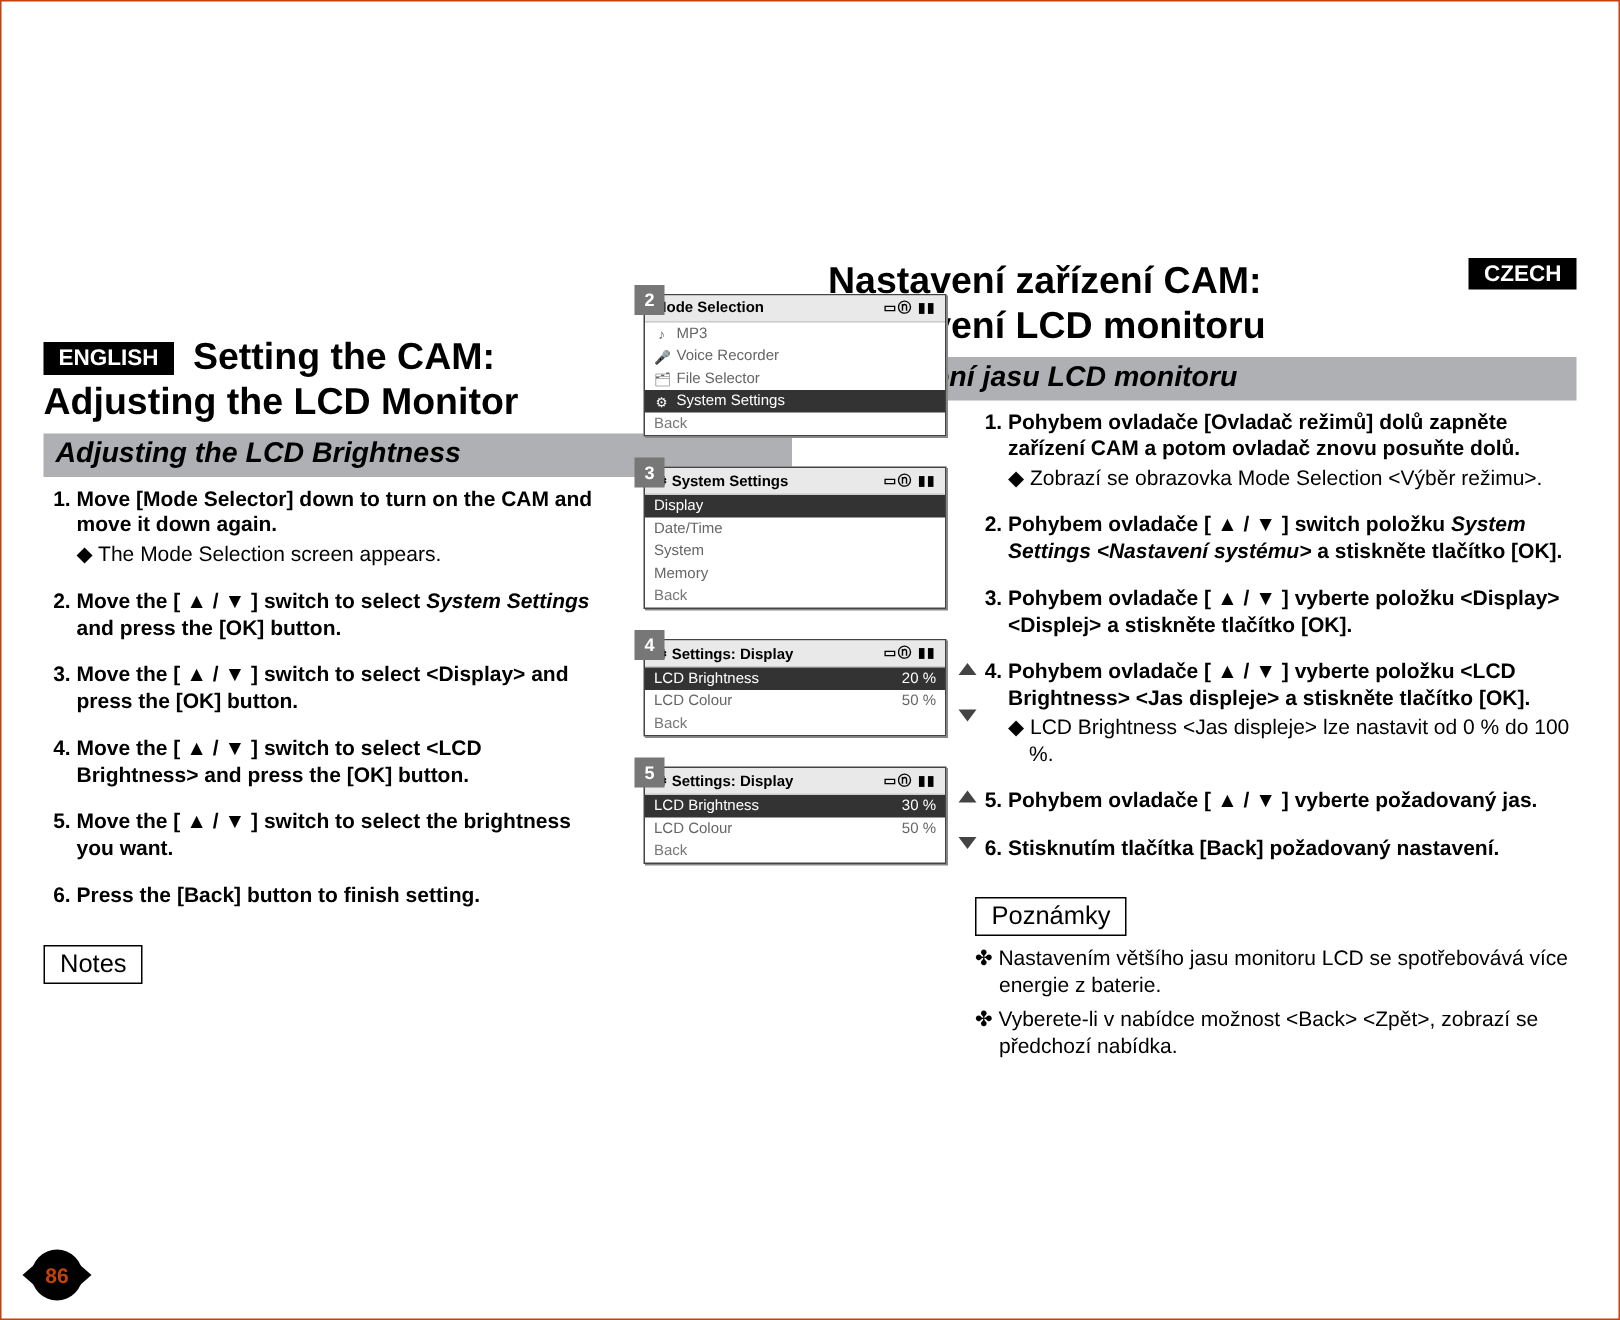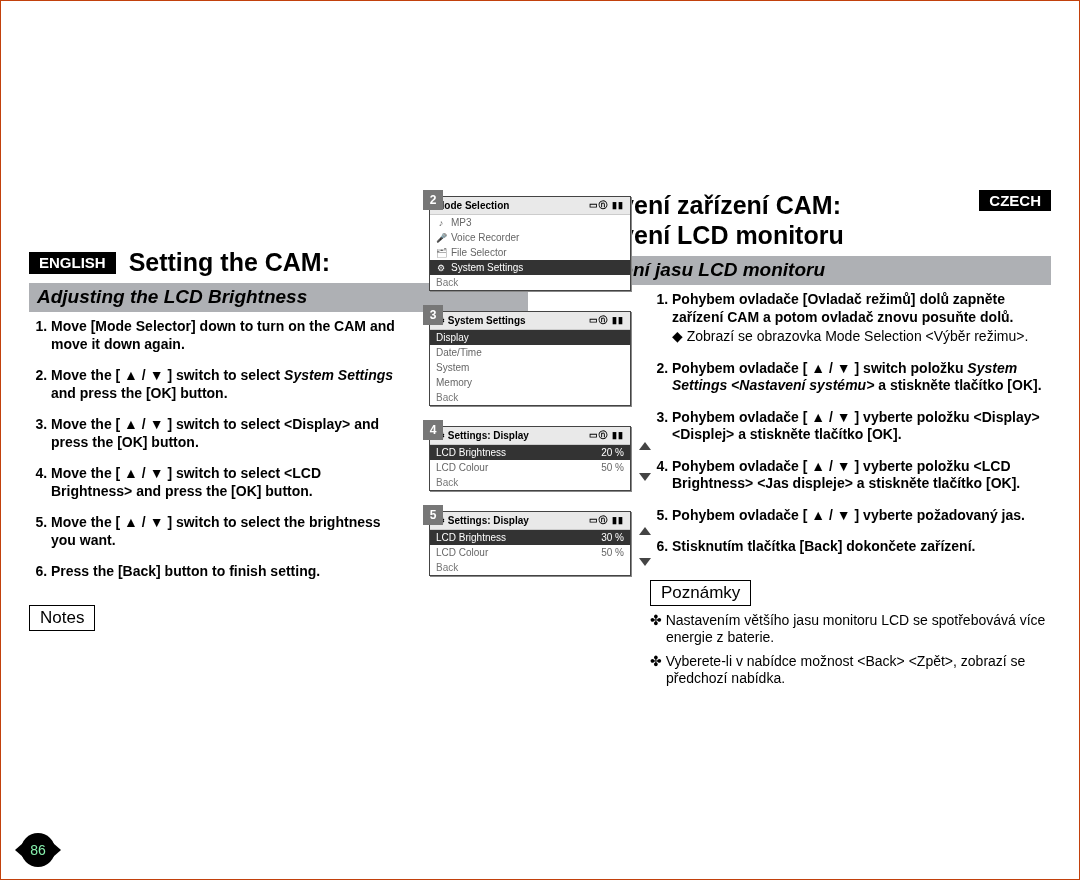--- a/index.html
+++ b/index.html
@@ -70,22 +70,22 @@
   ul.notes { list-style: none; padding: 0; margin: 0; font-size: 14px; line-height: 1.25; }
   ul.notes li { padding-left: 16px; text-indent: -16px; margin-bottom: 6px; }
   ul.notes li::before { content: "✤ "; }
   .pagenum {
     position: absolute;
     left: 20px;
     bottom: 12px;
     width: 34px; height: 34px;
     background: #000;
     border-radius: 50%;
-    color: #86efac;
-    font-weight: normal;
+    color: #c2410c;
+    font-weight: bold;
     font-size: 14px;
     display: flex; align-items: center; justify-content: center;
   }
   .pagenum::before, .pagenum::after {
     content: "";
     position: absolute;
     width: 0; height: 0;
     border-top: 7px solid transparent;
     border-bottom: 7px solid transparent;
   }
@@ -154,26 +154,28 @@
 </style>
 </head>
 <body>
 
 <div class="page">
 
   <div class="col col-left">
     <div class="title">
       <span class="lang-badge">ENGLISH</span>
       <span>Setting the CAM:</span><br>
+      <span>Adjusting the LCD Monitor</span>
     </div>
     <div class="section-bar">Adjusting the LCD Brightness</div>
     <div class="content">
     <ol class="steps">
       <li>
         <span>Move [Mode Selector] down to turn on the CAM and move it down again.</span>
+        <span class="sub">The Mode Selection screen appears.</span>
       </li>
       <li>
         <span>Move the [ ▲ / ▼ ] switch to select </span><em>System Settings</em><span> and press the [OK] button.</span>
       </li>
       <li>Move the [ ▲ / ▼ ] switch to select &lt;Display&gt; and press the [OK] button.</li>
       <li>
         <span>Move the [ ▲ / ▼ ] switch to select &lt;LCD Brightness&gt; and press the [OK] button.</span>
       </li>
       <li>Move the [ ▲ / ▼ ] switch to select the brightness you want.</li>
       <li>Press the [Back] button to finish setting.</li>
@@ -194,23 +196,24 @@
       <li>
         <span>Pohybem ovladače [Ovladač režimů] dolů zapněte zařízení CAM a potom ovladač znovu posuňte dolů.</span>
         <span class="sub">Zobrazí se obrazovka Mode Selection &lt;Výběr režimu&gt;.</span>
       </li>
       <li>
         <span>Pohybem ovladače [ ▲ / ▼ ] switch položku </span><em>System Settings &lt;Nastavení systému&gt;</em><span> a stiskněte tlačítko [OK].</span>
       </li>
       <li>Pohybem ovladače [ ▲ / ▼ ] vyberte položku &lt;Display&gt; &lt;Displej&gt; a stiskněte tlačítko [OK].</li>
       <li>
         <span>Pohybem ovladače [ ▲ / ▼ ] vyberte položku &lt;LCD Brightness&gt; &lt;Jas displeje&gt; a stiskněte tlačítko [OK].</span>
+        <span class="sub">LCD Brightness &lt;Jas displeje&gt; lze nastavit od 0 % do 100 %.</span>
       </li>
       <li>Pohybem ovladače [ ▲ / ▼ ] vyberte požadovaný jas.</li>
-      <li>Stisknutím tlačítka [Back] dokončete zařízení.</li>
+      <li>Stisknutím tlačítka [Back] požadovaný nastavení.</li>
     </ol>
     <div class="notes-label">Poznámky</div>
     <ul class="notes">
       <li>Nastavením většího jasu monitoru LCD se spotřebovává více energie z baterie.</li>
       <li>Vyberete-li v nabídce možnost &lt;Back&gt; &lt;Zpět&gt;, zobrazí se předchozí nabídka.</li>
     </ul>
     </div>
   </div>
 
   <div class="screens">

